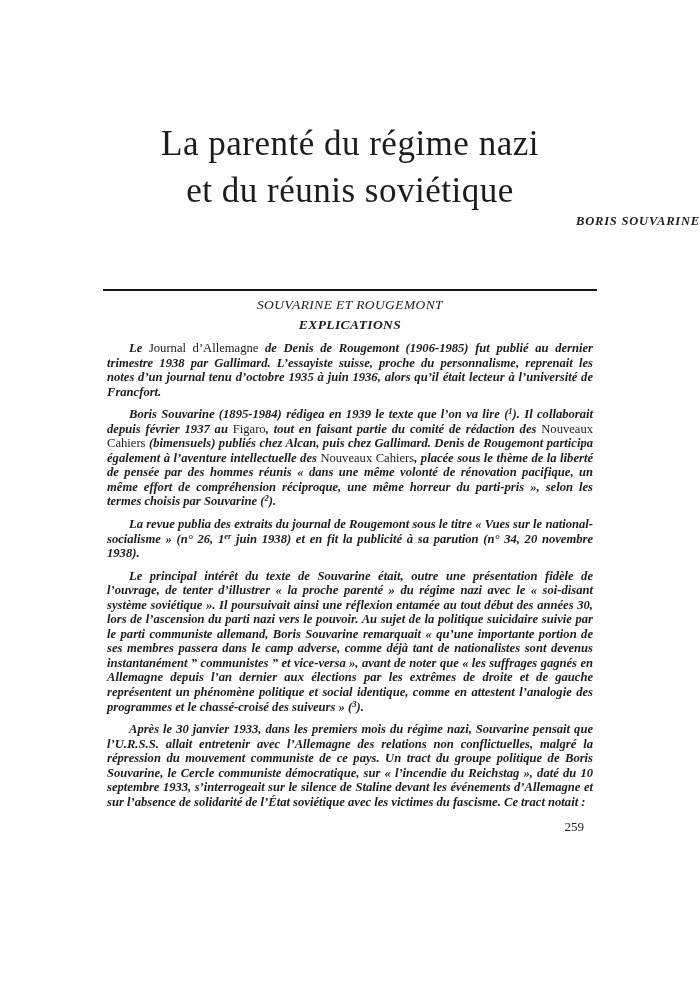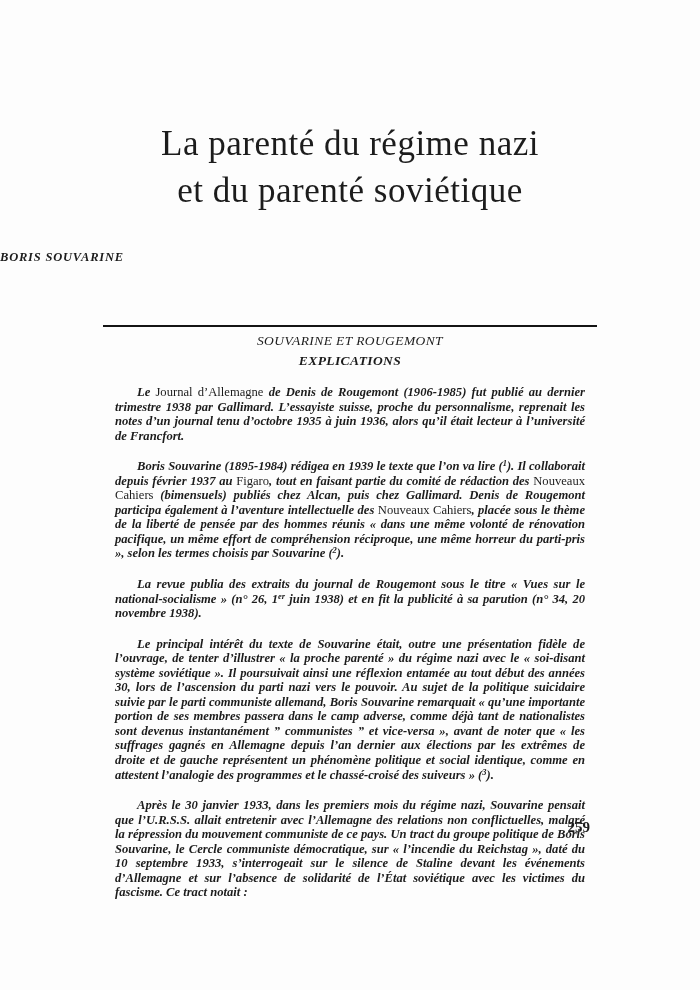--- a/index.html
+++ b/index.html
@@ -20,22 +20,21 @@
     margin: 0;
     padding-top: 120px;
     text-align: center;
     font-size: 35px;
     line-height: 47px;
     font-weight: 400;
     letter-spacing: 0.5px;
   }
   .title-line { display: block; }
   .author {
-    margin-top: 36px;
-    text-align: left;
+    text-align: right;
     font-style: italic;
     font-weight: 700;
     font-size: 12.5px;
     line-height: 15px;
     letter-spacing: 0.8px;
   }
   .rule {
     margin: 60px auto 0 auto;
     width: 494px;
     height: 2px;
@@ -61,50 +60,50 @@
     letter-spacing: 0.4px;
   }
   .body {
     margin: 6px auto 0 auto;
     width: 502px;
     text-align: justify;
     font-size: 12.6px;
     line-height: 14.55px;
   }
   .body-par {
-    margin: 16px;
+    margin: 8px;
     text-indent: 22px;
     font-style: italic;
     font-weight: 700;
   }
   .seg-italic { font-style: italic; font-weight: 700; }
   .seg-roman { font-style: normal; font-weight: 400; }
   .body-par sup {
     font-size: 8.5px;
     line-height: 0;
     vertical-align: 4px;
     font-style: italic;
     font-weight: 700;
   }
   .page-number {
     position: absolute;
     top: 819px;
-    right: 110px;
-    font-size: 15px;
+    right: 116px;
+    font-size: 13px;
     font-style: normal;
-    font-weight: 700;
+    font-weight: 400;
   }
 </style>
 </head>
 <body>
 
 <div class="page">
   <h1 class="title">
     <span class="title-line">La parenté du régime nazi</span>
-    <span class="title-line">et du parenté soviétique</span>
+    <span class="title-line">et du réunis soviétique</span>
   </h1>
 
   <div class="author">BORIS SOUVARINE</div>
 
   <hr class="rule">
 
   <div class="section-head">SOUVARINE ET ROUGEMONT</div>
   <div class="section-sub">EXPLICATIONS</div>
 
   <div class="body">

